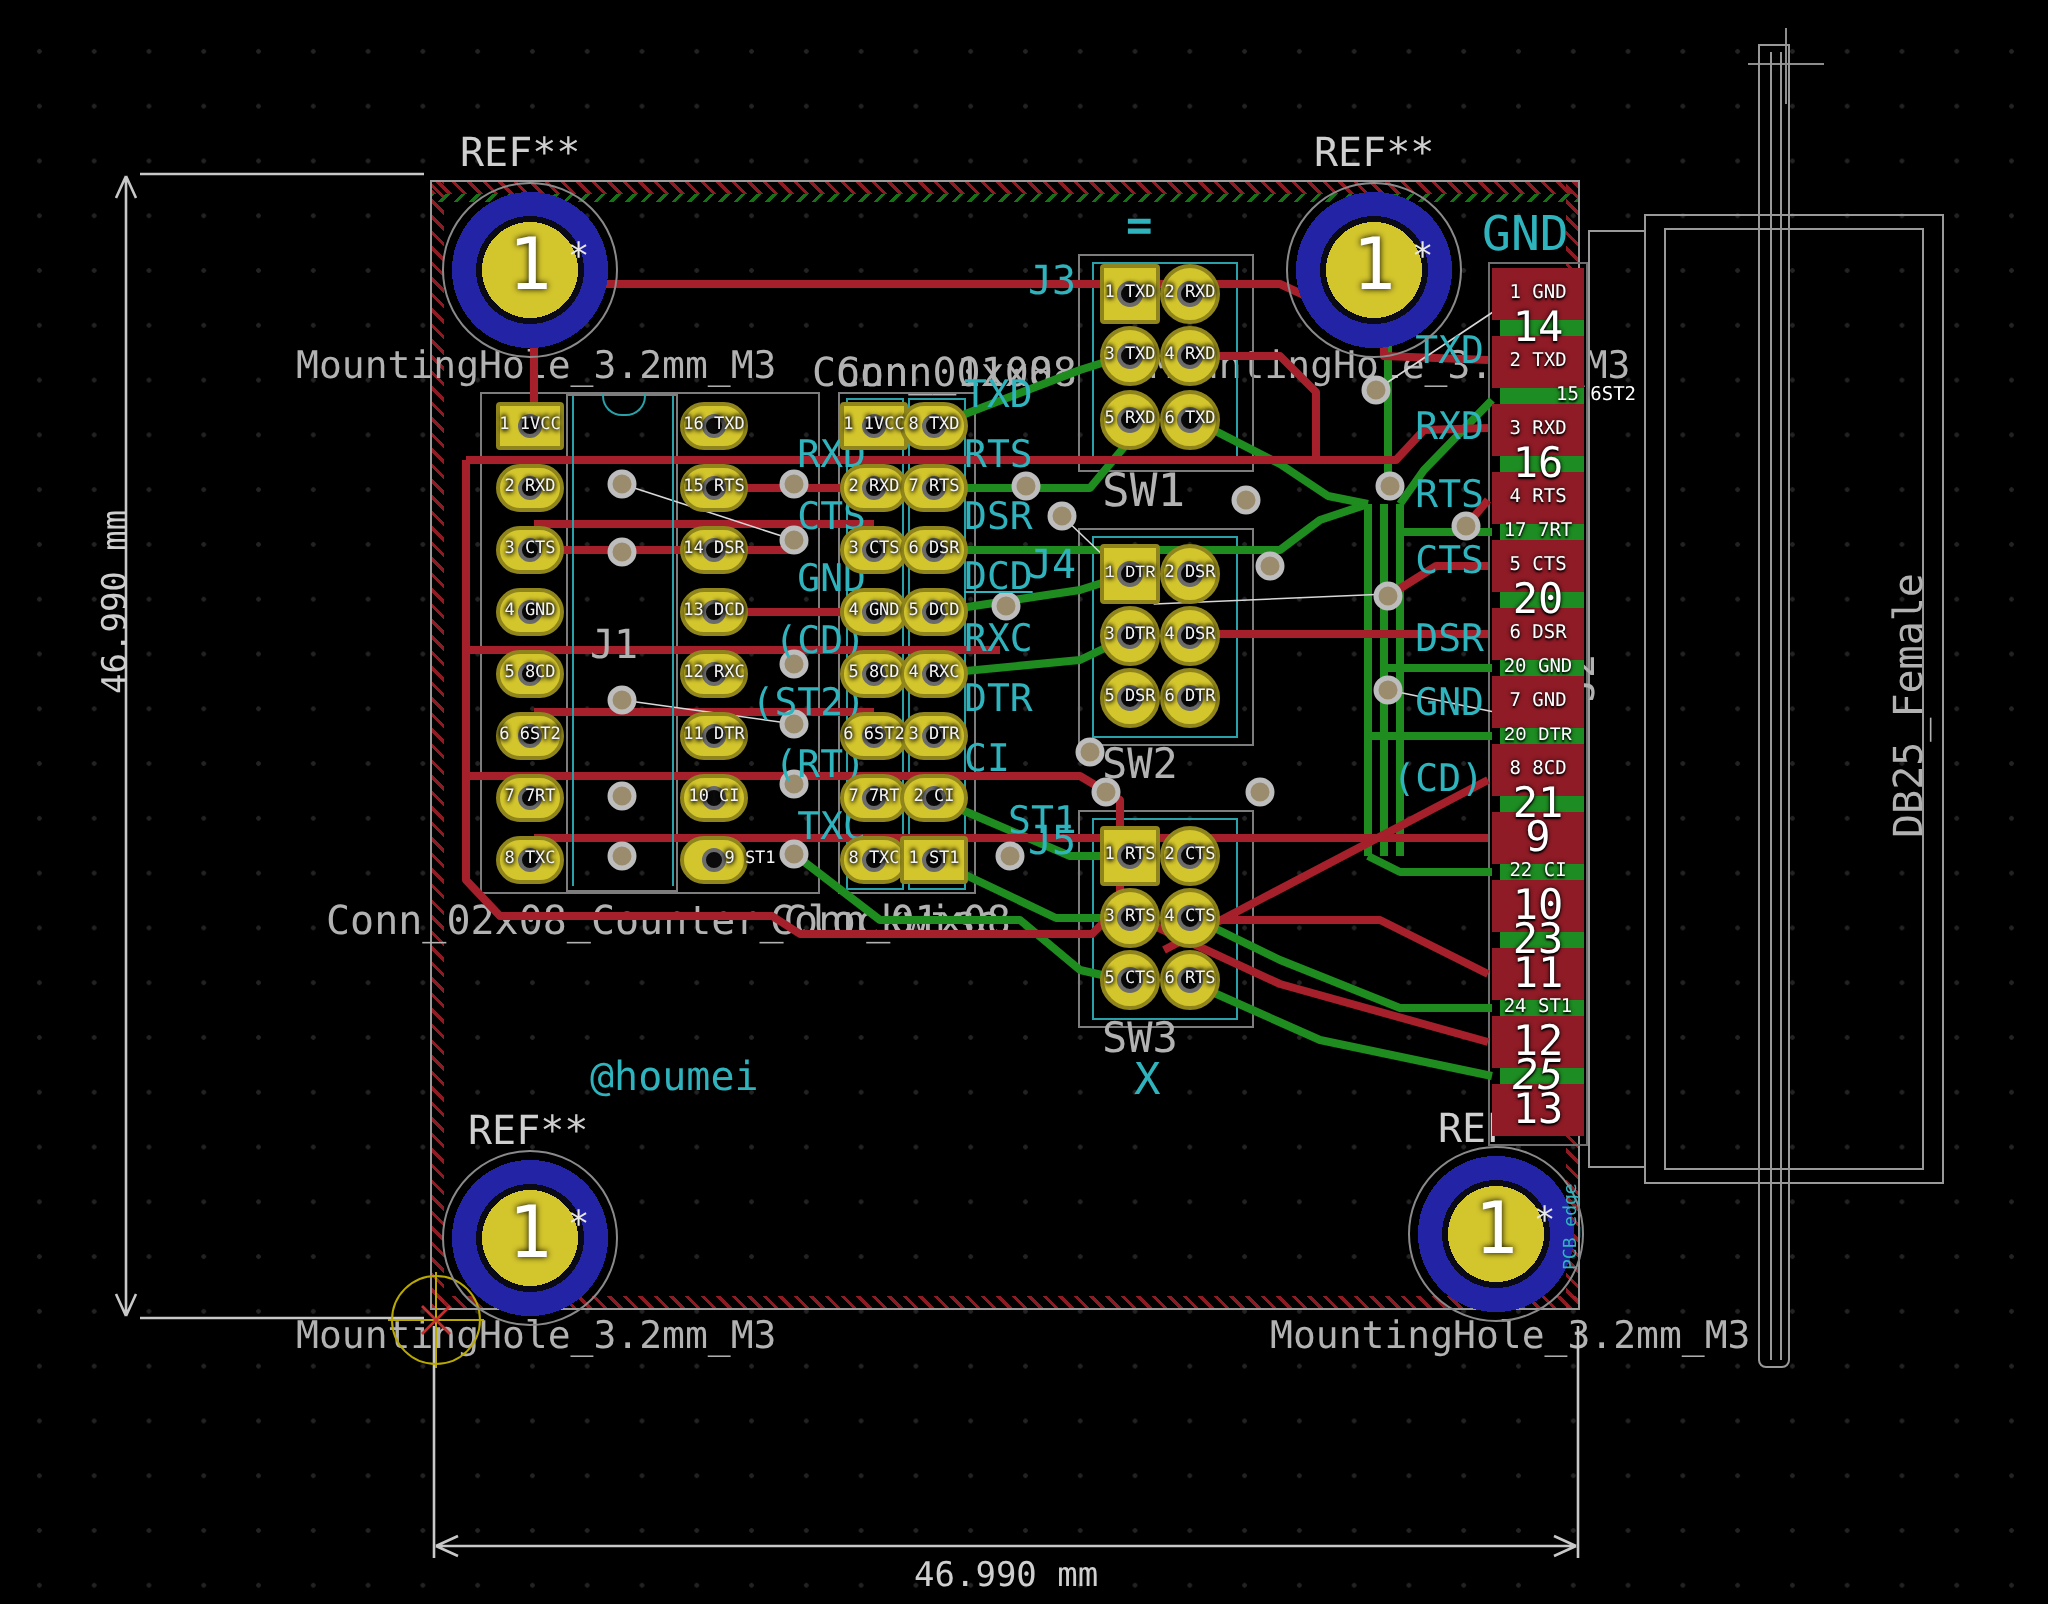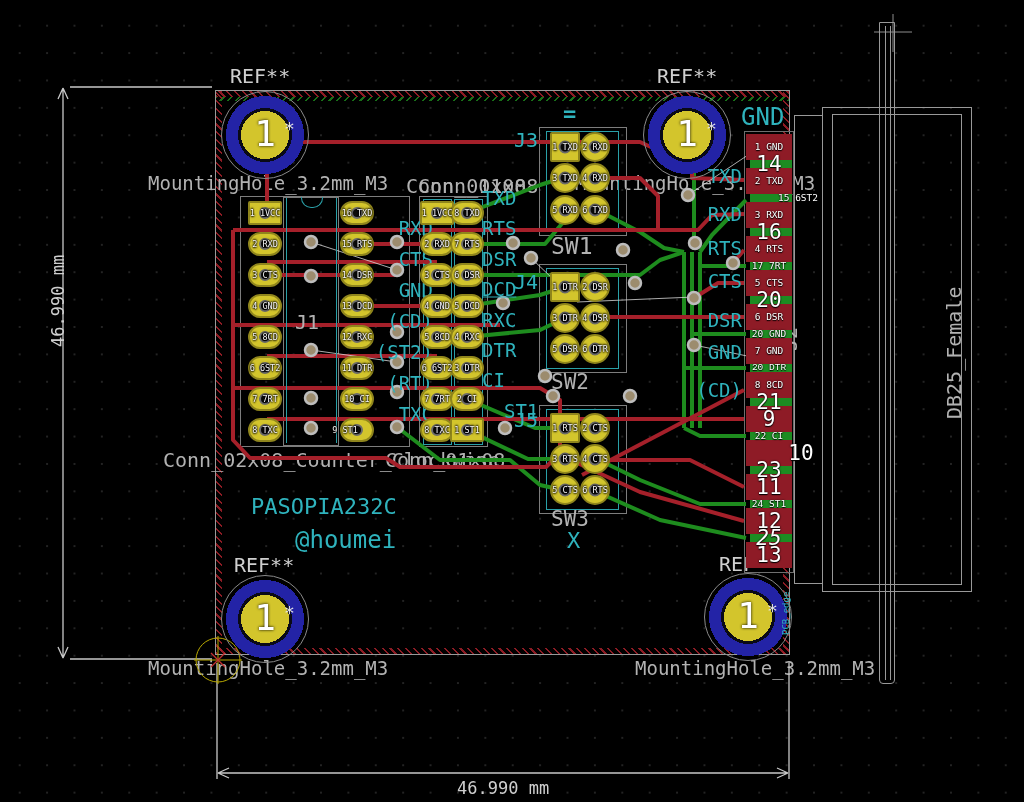--- a/index.html
+++ b/index.html
@@ -177,22 +177,21 @@
   <div class="t lgrey" style="left:719px;top:552px;font-size:20px;">REF**</div>
   <div class="t grey" style="left:148px;top:172px;font-size:19px;z-index:6;">MountingHole_3.2mm_M3</div>
   <div class="t grey" style="left:575px;top:172px;font-size:19px;z-index:6;">MountingHole_3.2mm_M3</div>
   <div class="t grey" style="left:148px;top:657px;font-size:19px;z-index:6;">MountingHole_3.2mm_M3</div>
   <div class="t grey" style="left:635px;top:657px;font-size:19px;z-index:6;">MountingHole_3.2mm_M3</div>
   <div class="t grey" style="left:406px;top:174px;font-size:20px;z-index:6;">Conn_01x08</div>
   <div class="t grey" style="left:418px;top:174px;font-size:20px;z-index:6;">Conn_01x08</div>
   <div class="t grey" style="left:163px;top:448px;font-size:20px;z-index:6;">Conn_02x08_Counter_Clockwise</div>
   <div class="t grey" style="left:385px;top:448px;font-size:20px;z-index:7;">Conn_01x08</div>
   <div class="t grey" style="left:295px;top:310px;font-size:20px;">J1</div>
-  <div class="t teal" style="left:251px;top:494px;font-size:22px;">PASOPIA232C</div>
-  <div class="t teal" style="left:295px;top:526px;font-size:24px;">@houmei</div>
+  <div class="t teal" style="left:295px;top:526px;font-size:20px;">@houmei</div>
   <div class="t teal" style="left:741px;top:103px;font-size:24px;">GND</div>
   <div class="t teal" style="left:563px;top:101px;font-size:22px;font-weight:bold;">=</div>
   <div class="t teal" style="left:567px;top:528px;font-size:22px;">X</div>
   <div class="t teal" style="left:514px;top:128px;font-size:20px;">J3</div>
   <div class="t teal" style="left:514px;top:270px;font-size:20px;">J4</div>
   <div class="t teal" style="left:514px;top:408px;font-size:20px;">J5</div>
   <div class="t grey" style="left:551px;top:233px;font-size:23px;">SW1</div>
   <div class="t grey" style="left:551px;top:370px;font-size:21px;">SW2</div>
   <div class="t grey" style="left:551px;top:507px;font-size:21px;">SW3</div>
   <div class="t lgrey vt" style="left:68px;top:327px;font-size:17px;">46.990 mm</div>
@@ -259,21 +258,21 @@
       <div class="pad" style="left: 357px; top: 337px;"></div>
       <div class="plbl" style="left: 357px; top: 337px;">12
 RXC</div>
       <div class="pad" style="left: 357px; top: 368px;"></div>
       <div class="plbl" style="left: 357px; top: 368px;">11
 DTR</div>
       <div class="pad" style="left: 357px; top: 399px;"></div>
       <div class="plbl" style="left: 357px; top: 399px;">10
 CI</div>
       <div class="pad" style="left: 357px; top: 430px;"></div>
-      <div class="plbl" style="left: 345px; top: 430px;">9
+      <div class="plbl" style="left: 375px; top: 430px;">9
 ST1</div>
       <div class="pad sq" style="left: 437px; top: 213px;"></div>
       <div class="plbl" style="left: 437px; top: 213px;">1
 1VCC</div>
       <div class="pad" style="left: 437px; top: 244px;"></div>
       <div class="plbl" style="left: 437px; top: 244px;">2
 RXD</div>
       <div class="pad" style="left: 437px; top: 275px;"></div>
       <div class="plbl" style="left: 437px; top: 275px;">3
 CTS</div>
@@ -328,21 +327,21 @@
       <div class="spad" style="left: 595px; top: 178px;"></div>
       <div class="plbl" style="left: 595px; top: 178px;">4
 RXD</div>
       <div class="spad" style="left: 565px; top: 210px;"></div>
       <div class="plbl" style="left: 565px; top: 210px;">5
 RXD</div>
       <div class="spad" style="left: 595px; top: 210px;"></div>
       <div class="plbl" style="left: 595px; top: 210px;">6
 TXD</div>
       <div class="spad sq" style="left: 565px; top: 287px;"></div>
-      <div class="plbl" style="left: 565px; top: 287px;">1
+      <div class="plbl" style="left: 565px; top: 287px; font-family: Liberation Mono, monospace;">1
 DTR</div>
       <div class="spad" style="left: 595px; top: 287px;"></div>
       <div class="plbl" style="left: 595px; top: 287px;">2
 DSR</div>
       <div class="spad" style="left: 565px; top: 318px;"></div>
       <div class="plbl" style="left: 565px; top: 318px;">3
 DTR</div>
       <div class="spad" style="left: 595px; top: 318px;"></div>
       <div class="plbl" style="left: 595px; top: 318px;">4
 DSR</div>
@@ -439,21 +438,21 @@
       <div class="jt sm" style="top: 385px;">8
 8CD</div>
       <div class="jg" style="top: 402px;"></div>
       <div class="jt big" style="top: 402px;">21</div>
       <div class="jr" style="top: 419px;"></div>
       <div class="jt big" style="top: 419px;">9</div>
       <div class="jg" style="top: 436px;"></div>
       <div class="jt sm" style="top: 436px;">22
 CI</div>
       <div class="jr" style="top: 453px;"></div>
-      <div class="jt big" style="top: 453px; padding-left: 32px;">10</div>
+      <div class="jt big" style="top: 453px;">10</div>
       <div class="jg" style="top: 470px;"></div>
       <div class="jt big" style="top: 470px;">23</div>
       <div class="jr" style="top: 487px;"></div>
       <div class="jt big" style="top: 487px;">11</div>
       <div class="jg" style="top: 504px;"></div>
       <div class="jt sm" style="top: 504px;">24
 ST1</div>
       <div class="jr" style="top: 521px;"></div>
       <div class="jt big" style="top: 521px;">12</div>
       <div class="jg" style="top: 538px;"></div>

